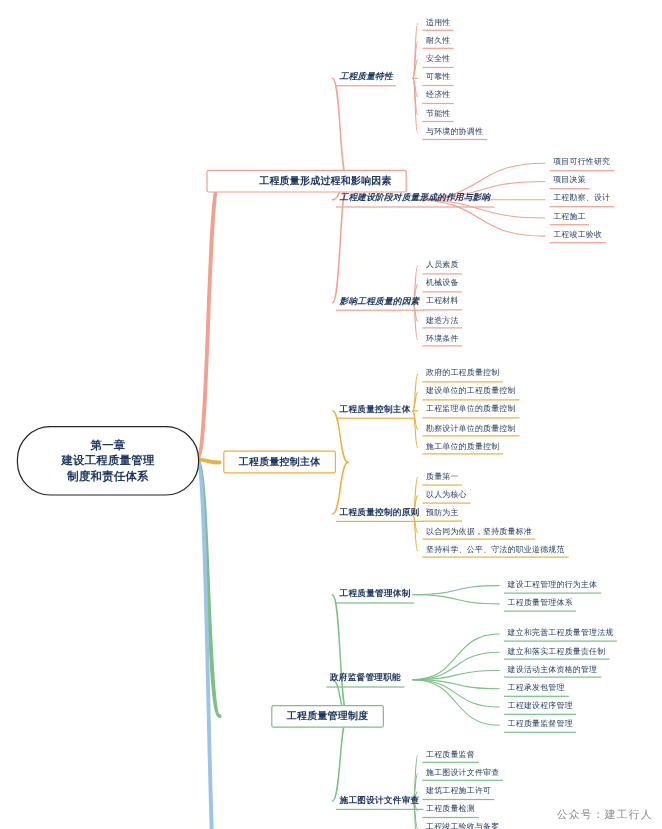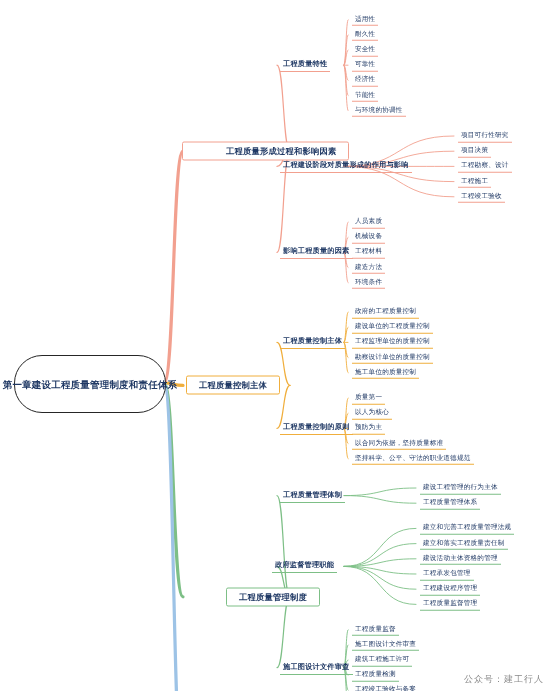--- a/index.html
+++ b/index.html
@@ -9,42 +9,42 @@
     overflow:hidden;position:relative;
   }
   #map{position:absolute;inset:0;width:552px;height:691px;}
   svg.links{position:absolute;left:0;top:0;width:552px;height:691px;pointer-events:none;}
   .node{position:absolute;white-space:nowrap;color:#1f3864;letter-spacing:.2px;}
 
   
   .root{
     left:14px;top:355px;width:150px;height:56px;
     border:1.6px solid #262626;border-radius:28px/28px;
-    background:#fff;display:flex;flex-direction:row;
+    background:#fff;display:flex;flex-direction:column;
     align-items:center;justify-content:center;
     font-size:9.5px;font-weight:bold;line-height:13px;color:#1f3864;
   }
   .root span{display:block;}
 
   
   .l1{
     font-size:8.3px;font-weight:bold;padding:3px 12px;
     border:1px solid;border-radius:2px;background:#fff;
     transform:translateY(-50%);
   }
   .l1.c-red{border-color:#f2a08f;color:#1f3864;}
   .l1.c-orange{border-color:#f0ae3c;color:#1f3864;}
   .l1.c-green{border-color:#7dbf86;color:#1f3864;margin-left:40px;}
 
   
   .l2{
     font-size:7.2px;font-weight:bold;padding:1px 3px 2px 3px;
     border-bottom:1.3px solid;transform:translateY(-50%);
   }
-  .l2.c-red{border-color:#f2a08f;}
+  .l2.c-red{border-color:#f2a08f;font-style:italic;}
   .l2.c-orange{border-color:#f0ae3c;}
   .l2.c-green{border-color:#7dbf86;}
 
   
   .l3{
     font-size:6.6px;padding:1px 3px 1.5px 3px;
     border-bottom:1px solid;transform:translateY(-50%);
   }
   .l3.c-red{border-color:#f2a08f;}
   .l3.c-orange{border-color:#f0ae3c;}
@@ -142,21 +142,21 @@
       <div class="node l3 c-red" style="left: 458px; top: 151.2px;">项目决策</div>
       <div class="node l3 c-red" style="left: 458px; top: 166.4px;">工程勘察、设计</div>
       <div class="node l3 c-red" style="left: 458px; top: 181.6px;">工程施工</div>
       <div class="node l3 c-red" style="left: 458px; top: 196.8px;">工程竣工验收</div>
       <div class="node l2 c-red" style="left: 280px; top: 252.4px;">影响工程质量的因素</div>
       <div class="node l3 c-red" style="left: 352px; top: 222px;">人员素质</div>
       <div class="node l3 c-red" style="left: 352px; top: 237.2px;">机械设备</div>
       <div class="node l3 c-red" style="left: 352px; top: 252.4px;">工程材料</div>
       <div class="node l3 c-red" style="left: 352px; top: 267.6px;">建造方法</div>
       <div class="node l3 c-red" style="left: 352px; top: 282.8px;">环境条件</div>
-      <div class="node l1 c-red" style="left: 182px; top: 151.2px; padding-left: 43px;">工程质量形成过程和影响因素</div>
+      <div class="node l1 c-red" style="left: 172px; top: 151.2px; padding-left: 43px;">工程质量形成过程和影响因素</div>
       <div class="node l2 c-orange" style="left: 280px; top: 342.4px;">工程质量控制主体</div>
       <div class="node l3 c-orange" style="left: 352px; top: 312px;">政府的工程质量控制</div>
       <div class="node l3 c-orange" style="left: 352px; top: 327.2px;">建设单位的工程质量控制</div>
       <div class="node l3 c-orange" style="left: 352px; top: 342.4px;">工程监理单位的质量控制</div>
       <div class="node l3 c-orange" style="left: 352px; top: 357.6px;">勘察设计单位的质量控制</div>
       <div class="node l3 c-orange" style="left: 352px; top: 372.8px;">施工单位的质量控制</div>
       <div class="node l2 c-orange" style="left: 280px; top: 428.4px; text-align: center;">工程质量控制的原则</div>
       <div class="node l3 c-orange" style="left: 352px; top: 398px;">质量第一</div>
       <div class="node l3 c-orange" style="left: 352px; top: 413.2px;">以人为核心</div>
       <div class="node l3 c-orange" style="left: 352px; top: 428.4px;">预防为主</div>

